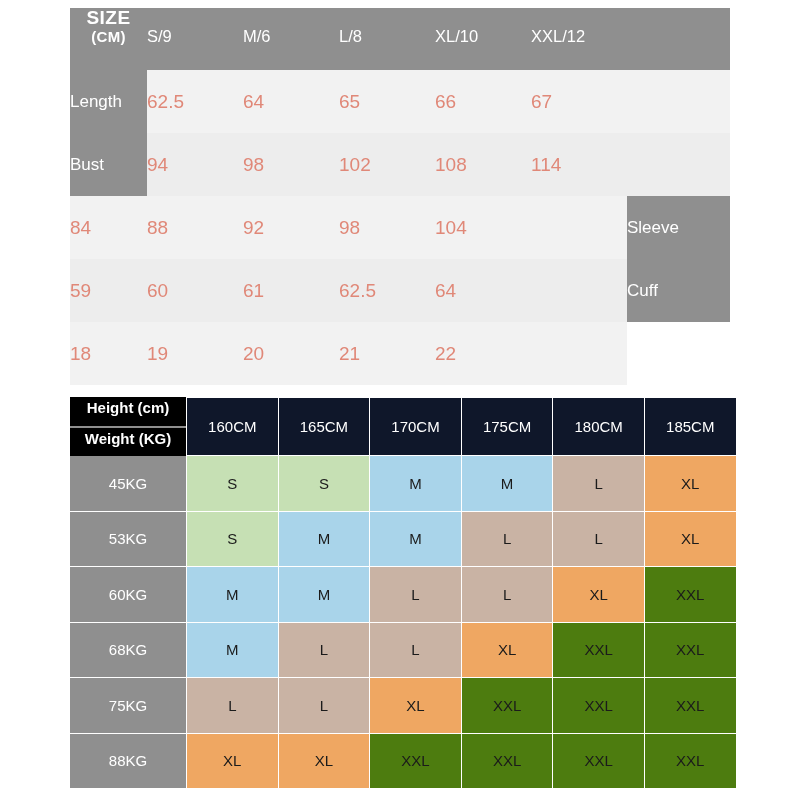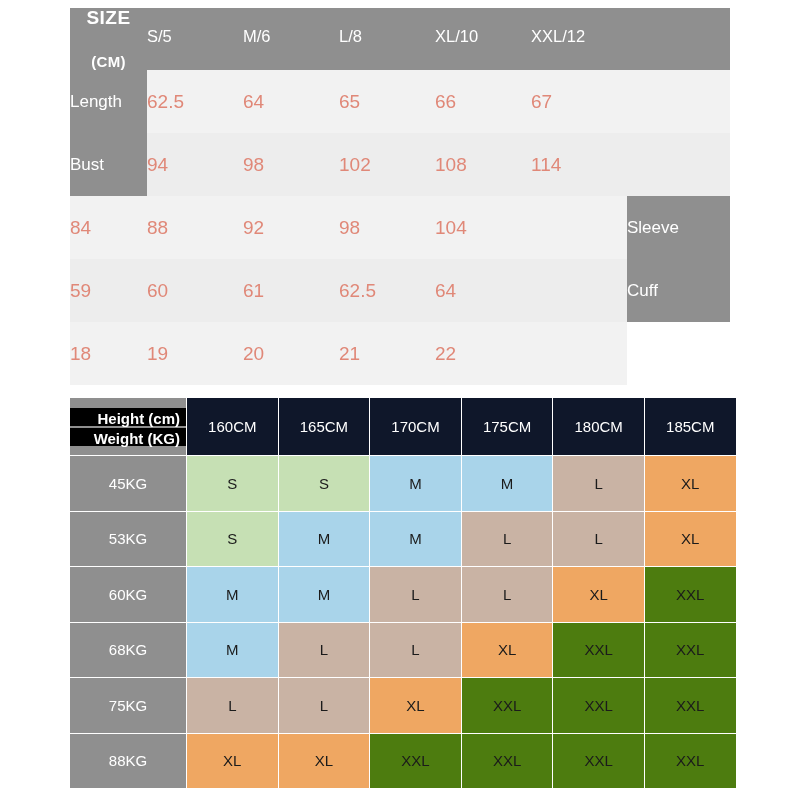--- a/index.html
+++ b/index.html
@@ -25,21 +25,21 @@
   }
   .m-grid {
     display: grid;
     grid-template-columns: 77px repeat(5, 96px) 103px;
     grid-template-rows: 62px repeat(5, 63px);
     width: 660px;
   }
   .m-cell {
     display: flex;
     align-items: center;
-    justify-content: space-between;
+    justify-content: flex-start;
     box-sizing: border-box;
   }
   
   .m-corner {
     background: #8f8f8f;
     flex-direction: column;
     color: #ffffff;
     line-height: 1.05;
   }
   .m-corner .size-word {
@@ -116,22 +116,22 @@
     flex-direction: column;
     align-items: stretch;
     justify-content: center;
     gap: 2px;
   }
   .x-corner .hw {
     background: #000000;
     color: #ffffff;
     font-size: 15px;
     font-weight: bold;
-    padding: 3px 6px 0 6px;
-    text-align: right;
+    padding: 3px 6px 11px 6px;
+    text-align: center;
     line-height: 1.0;
   }
   .x-head {
     background: #0f172a;
     color: #ffffff;
     font-size: 15px;
   }
   .x-rowlabel {
     background: #8f8f8f;
     color: #ffffff;
@@ -146,21 +146,21 @@
 </head>
 <body>
 
 <div id="measure-table">
   <div class="m-grid">
 
     <div class="m-cell m-corner">
       <span class="size-word">SIZE</span>
       <span class="size-unit">(CM)</span>
     </div>
-    <div class="m-cell m-head">S/5</div>
+    <div class="m-cell m-head">S/9</div>
     <div class="m-cell m-head">M/6</div>
     <div class="m-cell m-head">L/8</div>
     <div class="m-cell m-head">XL/10</div>
     <div class="m-cell m-head">XXL/12</div>
     <div class="m-cell m-head-filler"></div>
 
     <div class="m-cell m-rowlabel">Length</div>
     <div class="m-cell m-val">62.5</div>
     <div class="m-cell m-val">64</div>
     <div class="m-cell m-val">65</div>

